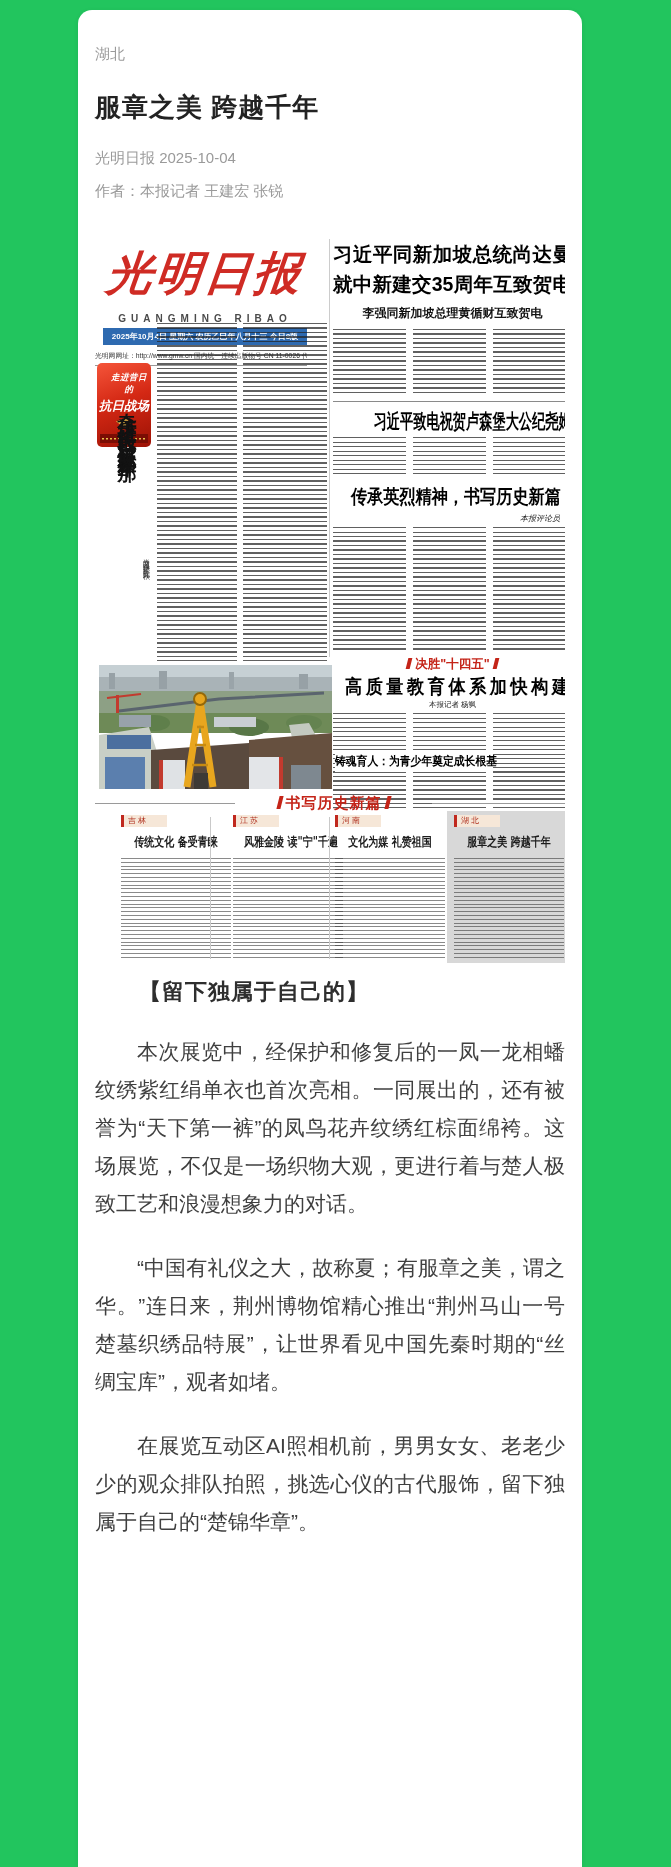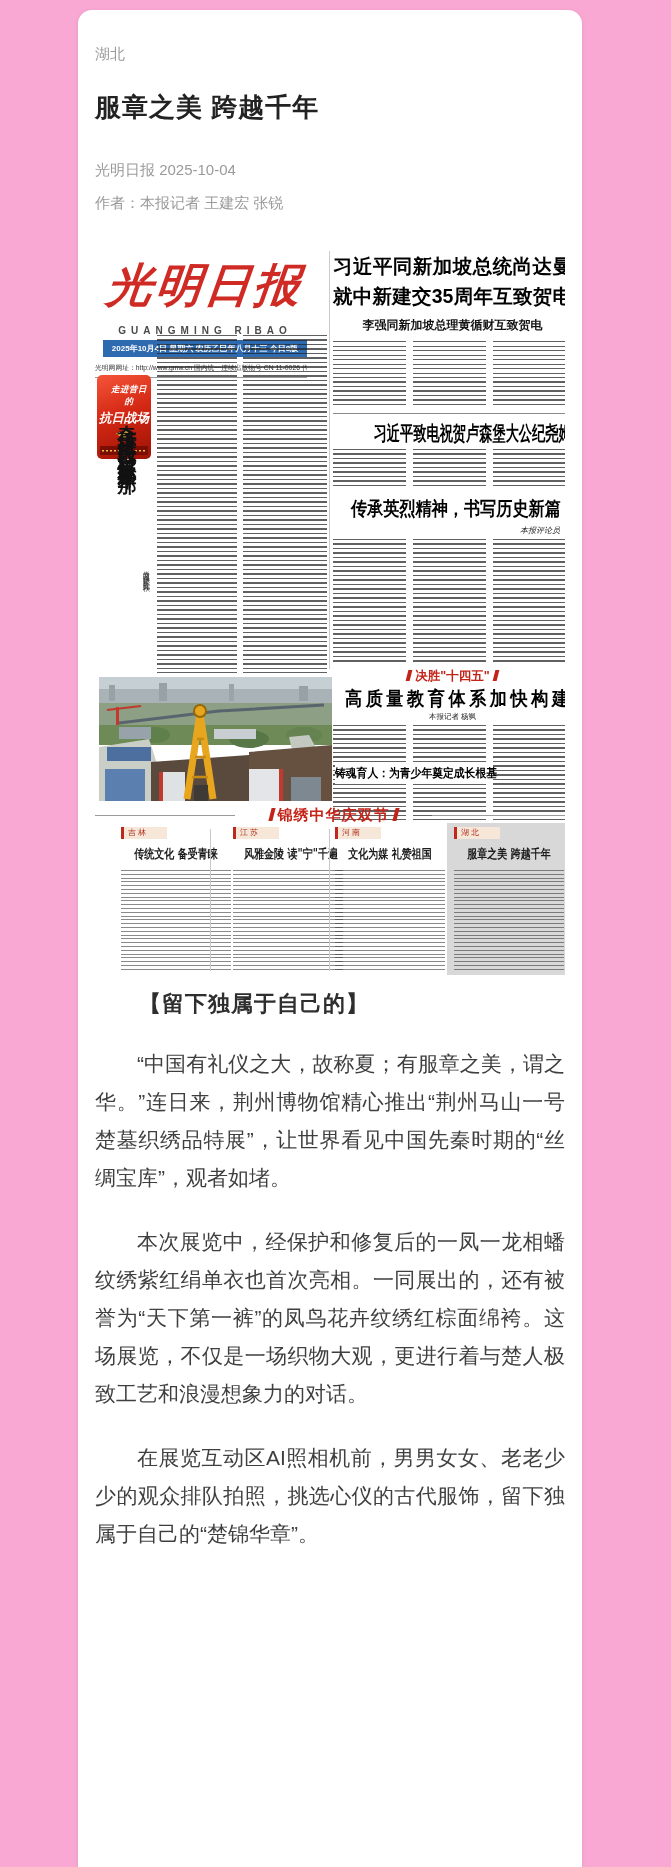--- a/index.html
+++ b/index.html
@@ -1,22 +1,22 @@
 <!DOCTYPE html>
 <html><head>
 <meta charset="utf-8">
 <style>
   html,body{margin:0;padding:0;background:#ededed;font-family:"Liberation Sans","DejaVu Sans",sans-serif;}
-  .page{position:relative;width:671px;height:1867px;overflow:hidden;background:#f9a8d4;}
+  .page{position:relative;width:671px;height:1867px;overflow:hidden;background:#22c55e;}
   .card{position:absolute;left:78px;top:10px;bottom:0;width:504px;box-sizing:border-box;
         background:#ffffff;border-radius:14px 14px 0 0;padding:35px 17px 0 17px;
         box-shadow:0 1px 5px rgba(0,0,0,.08);}
   .category{font-size:15px;color:#9a9a9a;}
   .title{margin:26px 0 0 0;font-size:26px;font-weight:700;color:#222;letter-spacing:1px;}
-  .source-line{margin-top:36px;font-size:15px;color:#9a9a9a;}
+  .source-line{margin-top:24px;font-size:15px;color:#9a9a9a;}
   .author-line{margin-top:14px;font-size:15px;color:#9a9a9a;}
 
   
   .np{position:relative;margin-top:32px;width:470px;height:730px;background:#fff;overflow:hidden;}
   .np *{box-sizing:border-box;}
   .abs{position:absolute;}
   .sim{background-image:repeating-linear-gradient(180deg,rgba(35,35,35,.72) 0px,rgba(35,35,35,.72) 1.2px,transparent 1.2px,transparent 4.5px);}
   .sim-lt{background-image:repeating-linear-gradient(180deg,rgba(60,60,60,.6) 0px,rgba(60,60,60,.6) 1px,transparent 1px,transparent 3.8px);}
 
   .np-callig{left:10px;top:4px;width:200px;height:72px;line-height:72px;text-align:center;
@@ -175,21 +175,21 @@
           <path d="M88 122 L101 36 L114 122" stroke="#e8a61e" stroke-width="7" fill="none"></path>
           <path d="M93 100 L109 100 M96 80 L107 80 M98 62 L105 62" stroke="#c78a12" stroke-width="2.5"></path>
           <circle cx="101" cy="34" r="6" fill="#e8a61e" stroke="#946809" stroke-width="2"></circle>
           <rect x="95" y="108" width="14" height="16" fill="#3e3a36"></rect>
         </svg>
       </div>
 
       <div class="abs bn-line" style="left:0;"></div>
       <div class="abs bn-line" style="left:337px;"></div>
       <div class="abs banner">
-        <span class="redbar"></span><span>锦绣中华庆双节</span><span class="redbar"></span>
+        <span class="redbar"></span><span>书写历史新篇</span><span class="redbar"></span>
       </div>
 
       <div class="abs col-highlight"></div>
 
       <div class="abs rcol" style="left:2px;margin-left:24px;">
         <div class="chip">吉林</div>
         <div class="rhl">传统文化 备受青睐</div>
         <div class="rbody sim-lt"></div>
       </div>
       <div class="abs rcol" style="left:138px;">
@@ -206,20 +206,20 @@
         <div class="chip">湖北</div>
         <div class="rhl">服章之美 跨越千年</div>
         <div class="rbody sim-lt"></div>
       </div>
       <div class="abs coldiv" style="left:115px;"></div>
       <div class="abs coldiv" style="left:234px;"></div>
     </div>
 
     <div class="article">
       <h2 class="section-heading">【留下独属于自己的】</h2>
+      <p>本次展览中，经保护和修复后的一凤一龙相蟠纹绣紫红绢单衣也首次亮相。一同展出的，还有被誉为“天下第一裤”的凤鸟花卉纹绣红棕面绵袴。这场展览，不仅是一场织物大观，更进行着与楚人极致工艺和浪漫想象力的对话。</p>
       <p>“中国有礼仪之大，故称夏；有服章之美，谓之华。”连日来，荆州博物馆精心推出“荆州马山一号楚墓织绣品特展”，让世界看见中国先秦时期的“丝绸宝库”，观者如堵。</p>
-      <p>本次展览中，经保护和修复后的一凤一龙相蟠纹绣紫红绢单衣也首次亮相。一同展出的，还有被誉为“天下第一裤”的凤鸟花卉纹绣红棕面绵袴。这场展览，不仅是一场织物大观，更进行着与楚人极致工艺和浪漫想象力的对话。</p>
       <p>在展览互动区AI照相机前，男男女女、老老少少的观众排队拍照，挑选心仪的古代服饰，留下独属于自己的“楚锦华章”。</p>
 
     </div>
 
   </div>
 </div>
 
 </body></html>

